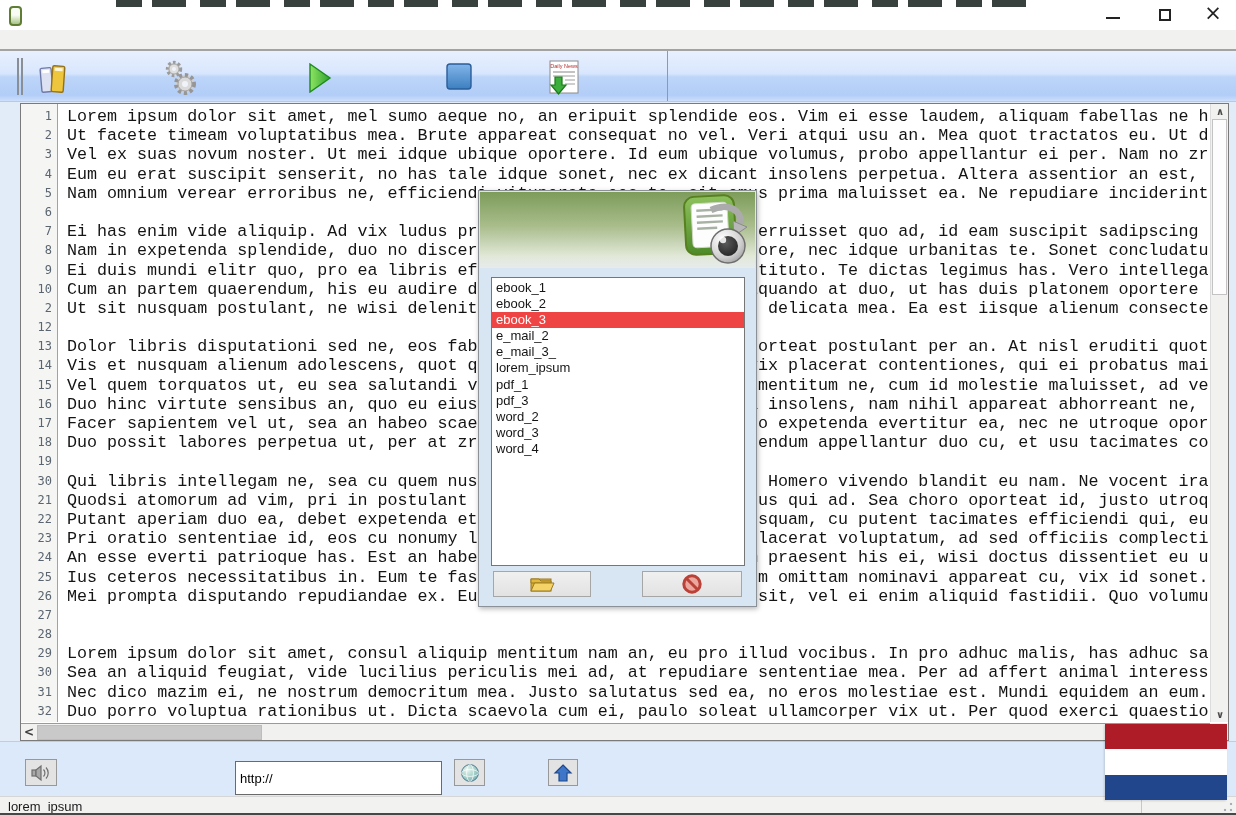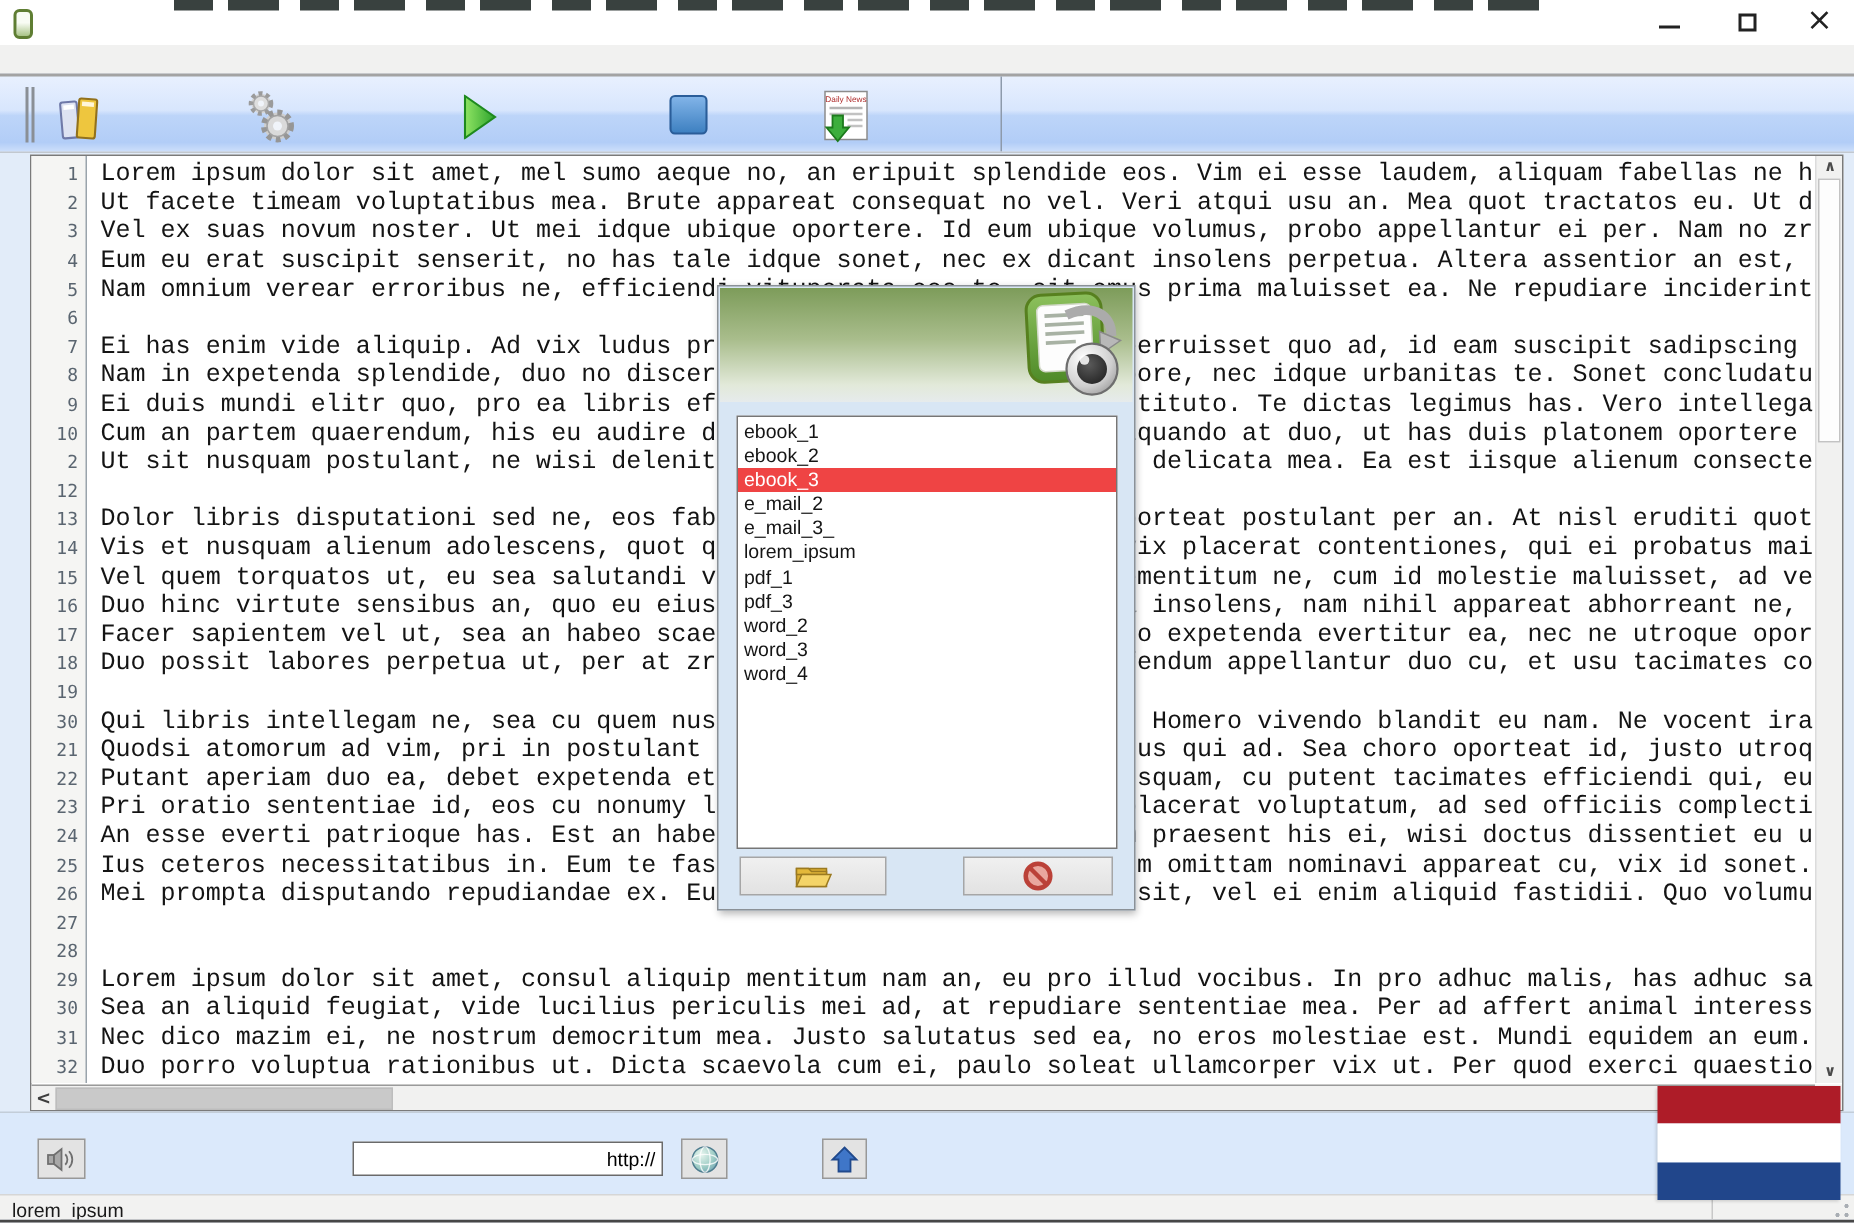--- a/index.html
+++ b/index.html
@@ -57,22 +57,22 @@
   .dlg-item{height:16.1px;font:13px/16.1px "Liberation Sans",sans-serif;color:#151515;padding-left:4px;white-space:pre;}
   .dlg-item.selected{background:#ef4444;color:#fff;}
   .dlg-btn{position:absolute;top:380px;height:26px;background:linear-gradient(180deg,#f0f0f0,#e2e2e2);
            border:1px solid #a6a6a6;display:flex;align-items:center;justify-content:center;}
   .dlg-btn-open{left:14px;width:98px;} .dlg-btn-cancel{left:163px;width:100px;}
   
   .bottom-panel{position:absolute;left:0;top:741px;width:1236px;height:55px;background:#dbe9fb;border-top:1px solid #c3cdd8;}
   .bp-btn{position:absolute;top:17px;height:27px;background:#e3e3e3;border:1px solid #989898;
           display:flex;align-items:center;justify-content:center;}
   .speaker-btn{left:25px;width:32px;}
-  .url-input{position:absolute;left:235px;top:19px;width:207px;height:23px;border:1px solid #6a6a6a;
-             font:13px "Liberation Sans",sans-serif;padding:0 4px;color:#000;background:#fff;text-align:right;}
+  .url-input{position:absolute;left:235px;top:19px;width:207px;height:34px;border:1px solid #6a6a6a;
+             font:13px "Liberation Sans",sans-serif;padding:0 4px;color:#000;background:#fff;}
   .globe-btn{left:454px;width:31px;}
   .up-btn{left:548px;width:30px;}
   .statusbar{position:absolute;left:0;top:796px;width:1236px;height:19px;background:#f2f2f1;border-top:1px solid #d6d6d6;}
   .status-text{position:absolute;left:8px;top:1px;font:13px/17px "Liberation Sans",sans-serif;color:#1a1a1a;}
   .status-sep{position:absolute;left:1141px;top:2px;width:1px;height:14px;background:#c8c8c8;}
   .resize-grip{position:absolute;right:3px;bottom:3px;width:10px;height:10px;
       background:
         radial-gradient(circle at 8px 2px,#a9aeb4 1.2px,transparent 1.6px),
         radial-gradient(circle at 8px 8px,#a9aeb4 1.2px,transparent 1.6px),
         radial-gradient(circle at 2px 8px,#a9aeb4 1.2px,transparent 1.6px);}

